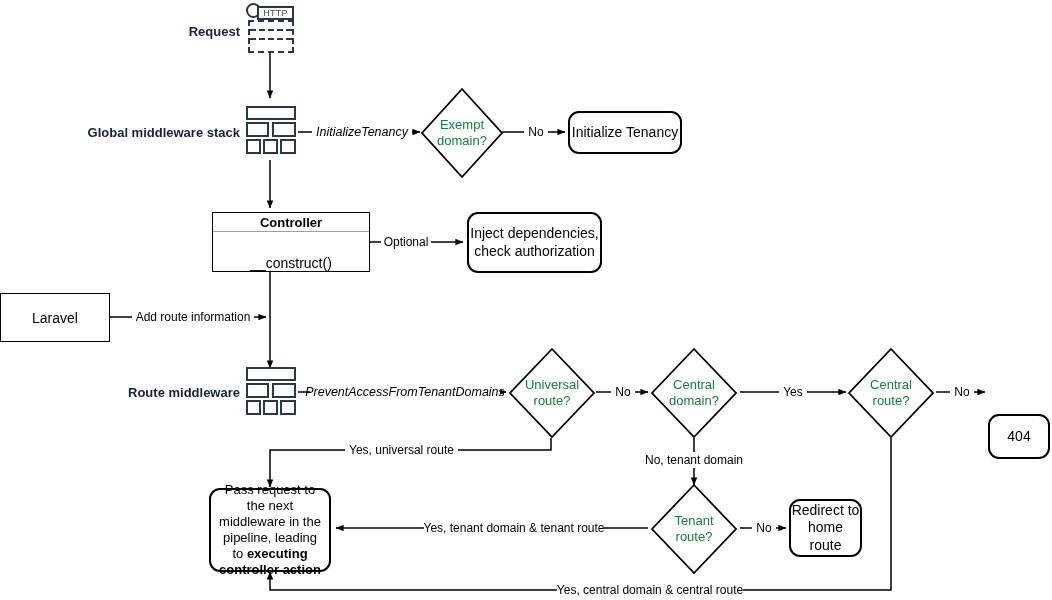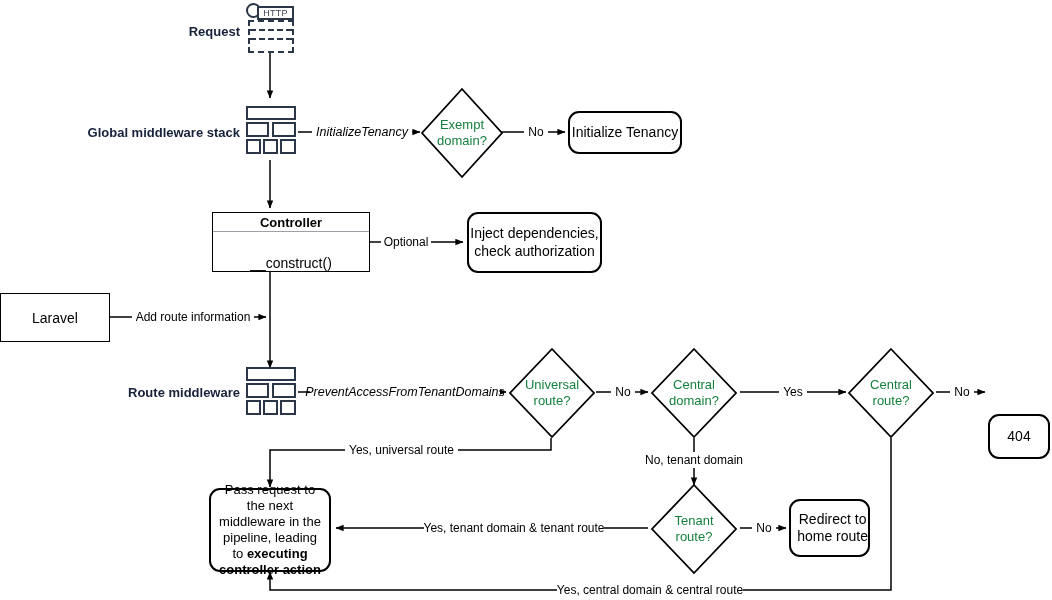--- a/index.html
+++ b/index.html
@@ -235,21 +235,21 @@
       <polygon points="44,2 86,46 44,90 2,46" fill="#fff" stroke="#000" stroke-width="1.8"></polygon>
     </svg>
     <div class="dtext">
       <span>
         <span>Tenant</span><br>
         <span>route?</span>
       </span>
     </div>
   </div>
 
-  <div class="node round" style="left:789px;top:499px;width:81px;height:58px;justify-content:flex-end;">
+  <div class="node round" style="left:789px;top:499px;width:73px;height:58px;justify-content:flex-end;">
     <span>
       <span>Redirect to</span><br>
       <span>home route</span>
     </span>
   </div>
 
   <div class="node round" style="left:209px;top:488px;width:122px;height:84px;padding:2px 5px;font-size:13px;line-height:1.22;">
     <span>
       <span>Pass request to the next middleware in the pipeline, leading to </span><span class="bold">executing controller action</span>
     </span>

